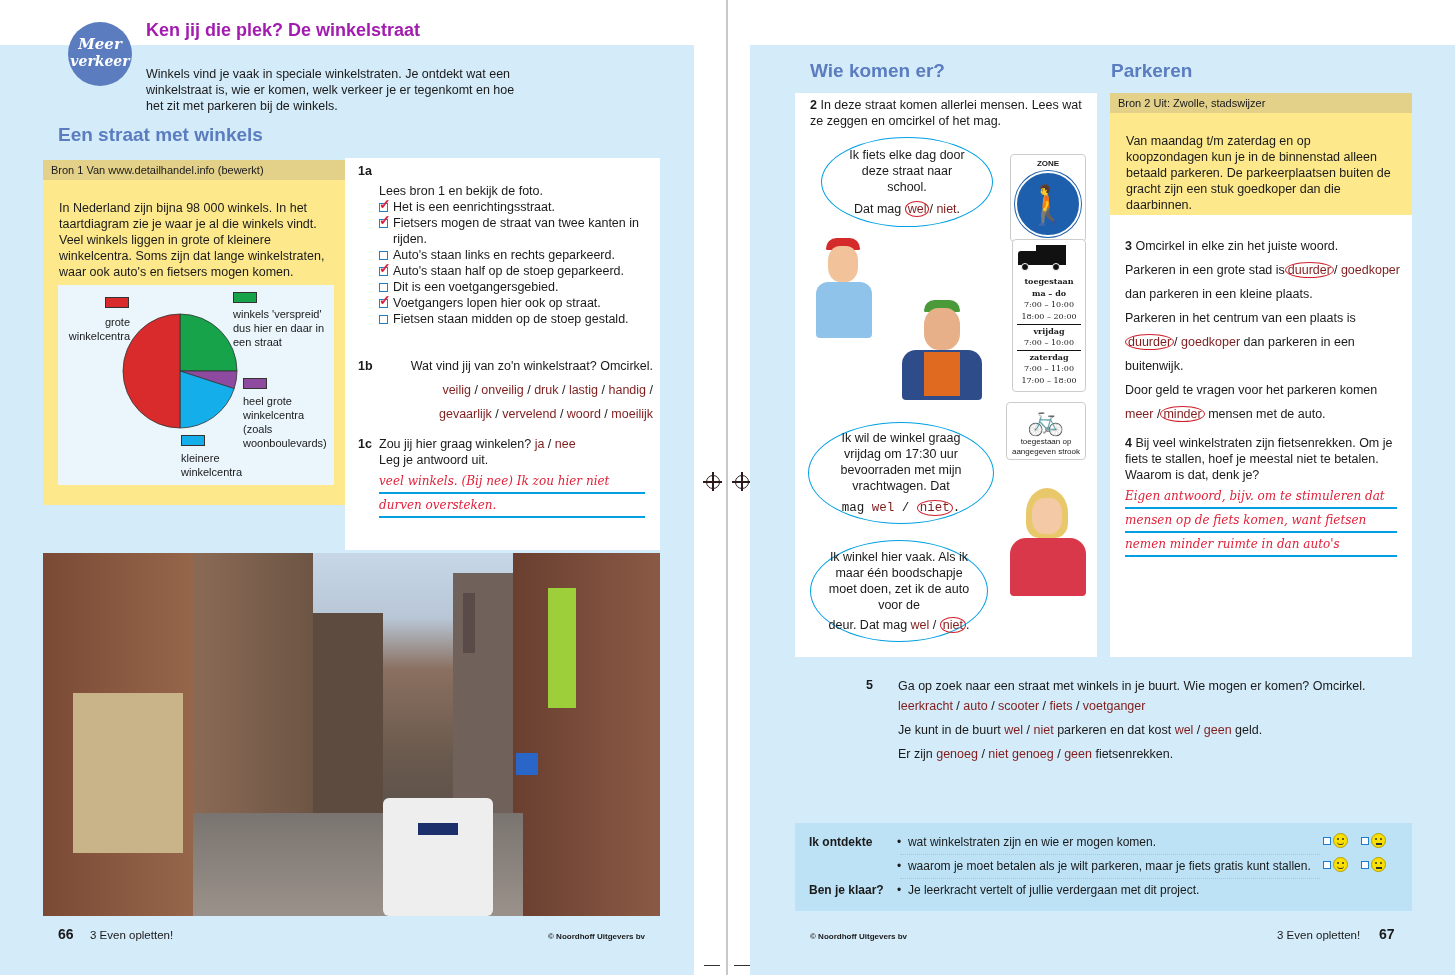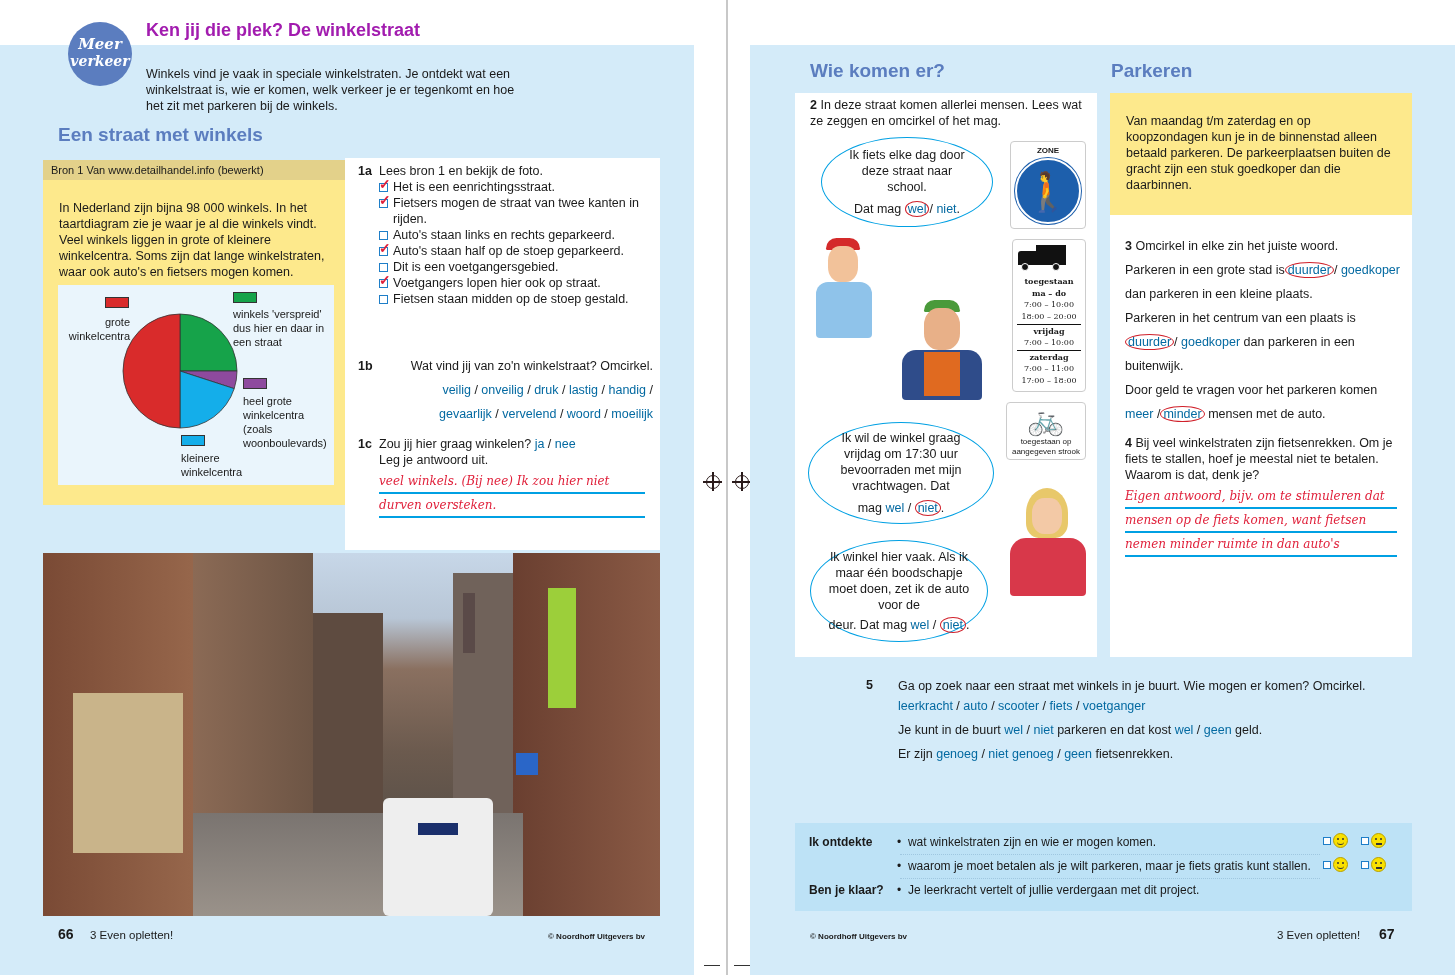--- a/index.html
+++ b/index.html
@@ -33,21 +33,21 @@
 
   .pie-box { position: absolute; left: 58px; top: 285px; width: 276px; height: 200px; background: #eaf5fc; }
   .legend-sw { position: absolute; width: 24px; height: 11px; border: 1px solid #333; }
   .legend-txt { position: absolute; font-size: 11px; line-height: 14px; color: #1a1a1a; }
 
   .q { position: absolute; font-size: 12.5px; line-height: 16px; }
   .qn { position: absolute; font-weight: bold; }
   .cb-row { display: flex; align-items: flex-start; gap: 5px; line-height: 16px; }
   .cb { display: inline-block; width: 9px; height: 9px; border: 1.5px solid #1e7ec8; margin-top: 4px; flex: none; position: relative; }
   .cb.checked::after { content: "✓"; position: absolute; left: -1px; top: -8px; color: #e0203a; font-weight: bold; font-size: 14px; }
-  .opt { color: #0369a1; }
+  .opt { color: #7f1d1d; }
   .circled { border: 1.2px solid #d0202a; border-radius: 50%; padding: 0 2px; }
   .answer-line { border-bottom: 2px solid #00a0e3; height: 24px; font-family: "DejaVu Serif", serif; font-style: italic; color: #e0203a; font-size: 12px; line-height: 22px; white-space: nowrap; overflow: hidden; }
 
   .photo { position: absolute; left: 43px; top: 553px; width: 617px; height: 363px; overflow: hidden;
     background: linear-gradient(180deg, #c7d7e8 0%, #b8c6d6 18%, #8a7060 32%, #6b5a4e 55%, #5a5048 75%, #847a70 100%); }
   .bldg { position: absolute; }
 
   .bubble { position: absolute; border: 1.2px solid #00a0e3; border-radius: 50%; background: #fff; text-align: center; font-size: 12.5px; line-height: 16px; display: flex; flex-direction: column; justify-content: center; }
 
   .sign { position: absolute; background: #fff; border: 1px solid #ccc; border-radius: 4px; text-align: center; }
@@ -103,21 +103,21 @@
   <div class="legend-sw" style="left:185px;top:93px;background:#8e4a9e;"></div>
   <div class="legend-txt" style="left:185px;top:109px;width:80px;">heel grote winkelcentra (zoals woonboulevards)</div>
   <div class="legend-sw" style="left:123px;top:150px;background:#14aeea;"></div>
   <div class="legend-txt" style="left:123px;top:166px;width:72px;">kleinere winkelcentra</div>
 </div>
 
 <div class="white-box" style="left:345px;top:158px;width:315px;height:392px;"></div>
 
 <div class="q" style="left:358px;top:163px;width:295px;">
   <span class="qn" style="left:0;top:0;">1a</span>
-  <div style="margin-left:21px;">
+  <div style="margin-left:21px;margin-top:20px;">
     <div>Lees bron 1 en bekijk de foto.</div>
     <div id="q1a-options">
         <div class="cb-row">
           <span class="cb checked"></span>
           <span>Het is een eenrichtingsstraat.</span>
         </div>
         <div class="cb-row">
           <span class="cb checked"></span>
           <span>Fietsers mogen de straat van twee kanten in rijden.</span>
         </div>
@@ -203,21 +203,21 @@
   <span style="font-weight:bold;">2</span>
   <span>In deze straat komen allerlei mensen. Lees wat ze zeggen en omcirkel of het mag.</span>
 </div>
 
 <div class="bubble" style="left:821px;top:137px;width:172px;height:90px;">
   <div style="padding:0 20px;">Ik fiets elke dag door deze straat naar school.</div>
   <div style="margin-top:6px;"><span>Dat mag</span> <span class="opt circled">wel</span>/ <span class="opt">niet</span>.</div>
 </div>
 <div class="bubble" style="left:808px;top:422px;width:186px;height:102px;">
   <div style="padding:0 22px;">Ik wil de winkel graag vrijdag om 17:30 uur bevoorraden met mijn vrachtwagen. Dat</div>
-  <div style="margin-top:6px;"><span>mag</span> <span class="opt">wel</span> / <span class="opt circled">niet</span>.</div>
+  <div style="margin-top:6px;font-family:Liberation Mono, monospace;"><span>mag</span> <span class="opt">wel</span> / <span class="opt circled">niet</span>.</div>
 </div>
 <div class="bubble" style="left:810px;top:540px;width:178px;height:102px;">
   <div style="padding:0 12px;">Ik winkel hier vaak. Als ik maar één boodschapje moet doen, zet ik de auto voor de</div>
   <div style="margin-top:4px;"><span>deur. Dat mag</span> <span class="opt">wel</span> / <span class="opt circled">niet</span>.</div>
 </div>
 
 <div class="person" style="left:808px;top:232px;width:72px;height:108px;">
   <div style="position:absolute;left:18px;top:6px;width:34px;height:12px;background:#d42a2a;border-radius:14px 14px 2px 2px;"></div>
   <div style="position:absolute;left:20px;top:14px;width:30px;height:36px;background:#f2c29a;border-radius:40%;"></div>
   <div style="position:absolute;left:8px;top:50px;width:56px;height:56px;background:#8fc3ea;border-radius:12px 12px 4px 4px;"></div>
@@ -227,21 +227,21 @@
   <div style="position:absolute;left:26px;top:8px;width:36px;height:42px;background:#e8b088;border-radius:40%;"></div>
   <div style="position:absolute;left:4px;top:50px;width:80px;height:50px;background:#2f4c8a;border-radius:14px 14px 4px 4px;"></div>
   <div style="position:absolute;left:26px;top:52px;width:36px;height:44px;background:#e06a20;"></div>
 </div>
 <div class="person" style="left:1008px;top:488px;width:80px;height:110px;">
   <div style="position:absolute;left:18px;top:0;width:42px;height:50px;background:#e8c86a;border-radius:50% 50% 30% 30%;"></div>
   <div style="position:absolute;left:24px;top:10px;width:30px;height:36px;background:#f3c9a6;border-radius:40%;"></div>
   <div style="position:absolute;left:2px;top:50px;width:76px;height:58px;background:#d8384a;border-radius:16px 16px 4px 4px;"></div>
 </div>
 
-<div class="sign" style="left:1010px;top:141px;width:76px;height:88px;">
+<div class="sign" style="left:1010px;top:154px;width:76px;height:88px;">
   <div style="font-size:8px;font-weight:bold;margin-top:4px;">ZONE</div>
   <div style="margin:3px auto 0;width:66px;height:66px;border-radius:50%;background:#1d5fac;border:2px solid #fff;box-shadow:0 0 0 1px #1d5fac;color:#fff;font-size:38px;line-height:64px;">🚶</div>
 </div>
 <div class="sign" style="left:1012px;top:239px;width:74px;height:153px;font-size:8px;line-height:12px;font-family: 'DejaVu Serif', serif;">
   <div style="position:relative;height:30px;margin:5px 5px 0;">
     <div style="position:absolute;left:0;top:6px;width:18px;height:14px;background:#111;border-radius:3px 0 0 0;"></div>
     <div style="position:absolute;left:18px;top:0;width:30px;height:20px;background:#111;"></div>
     <div style="position:absolute;left:3px;top:18px;width:8px;height:8px;border-radius:50%;background:#111;border:1.5px solid #fff;"></div>
     <div style="position:absolute;left:34px;top:18px;width:8px;height:8px;border-radius:50%;background:#111;border:1.5px solid #fff;"></div>
   </div>
@@ -255,20 +255,21 @@
   <div>7:00 – 11:00</div>
   <div>17:00 – 18:00</div>
 </div>
 <div class="sign" style="left:1006px;top:402px;width:80px;height:58px;font-size:8px;line-height:10px;">
   <div style="font-size:30px;line-height:34px;">🚲</div>
   <div>toegestaan op</div>
   <div>aangegeven strook</div>
 </div>
 
 <div class="bron" style="left:1110px;top:93px;width:302px;height:122px;">
+  <div class="bron-head">Bron 2  Uit: Zwolle, stadswijzer</div>
   <div class="bron-body">Van maandag t/m zaterdag en op koopzondagen kun je in de binnenstad alleen betaald parkeren. De parkeerplaatsen buiten de gracht zijn een stuk goedkoper dan die daarbinnen.</div>
 </div>
 
 <div class="white-box" style="left:1110px;top:215px;width:302px;height:442px;"></div>
 <div class="q" style="left:1125px;top:234px;width:280px;line-height:24px;">
   <div><span style="font-weight:bold;">3</span> <span>Omcirkel in elke zin het juiste woord.</span></div>
   <div><span>Parkeren in een grote stad is</span><span class="opt circled">duurder</span>/ <span class="opt">goedkoper</span></div>
   <div>dan parkeren in een kleine plaats.</div>
   <div>Parkeren in het centrum van een plaats is</div>
   <div><span class="opt circled">duurder</span>/ <span class="opt">goedkoper</span> <span>dan parkeren in een</span></div>

